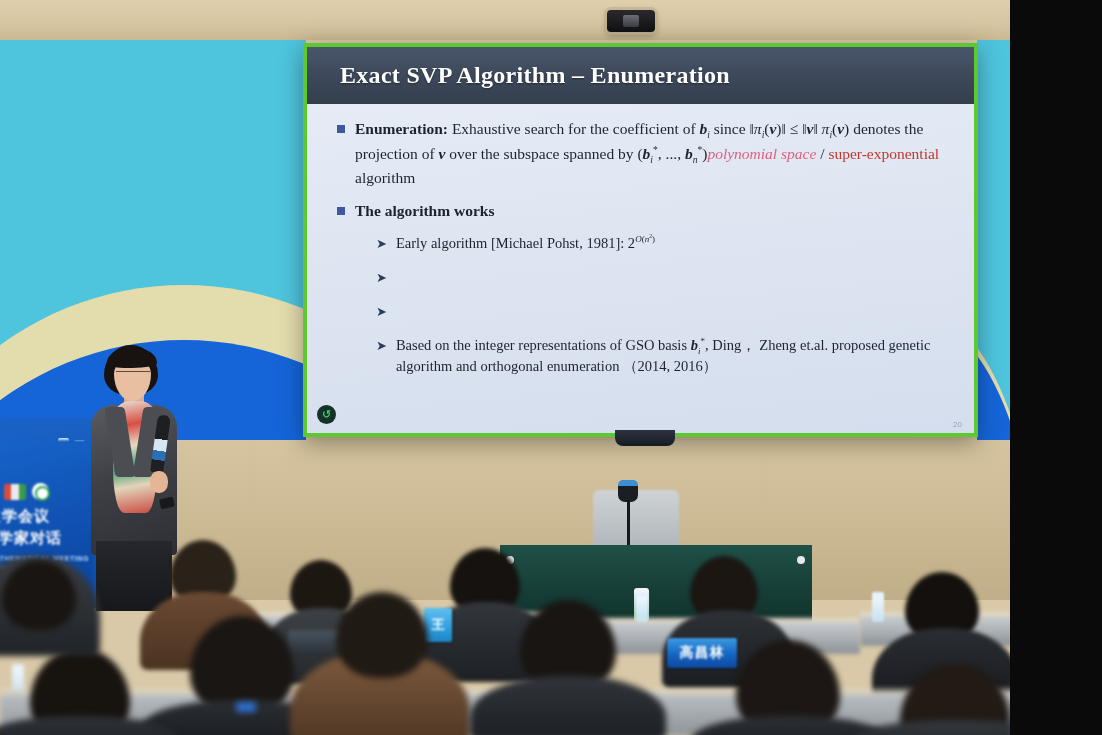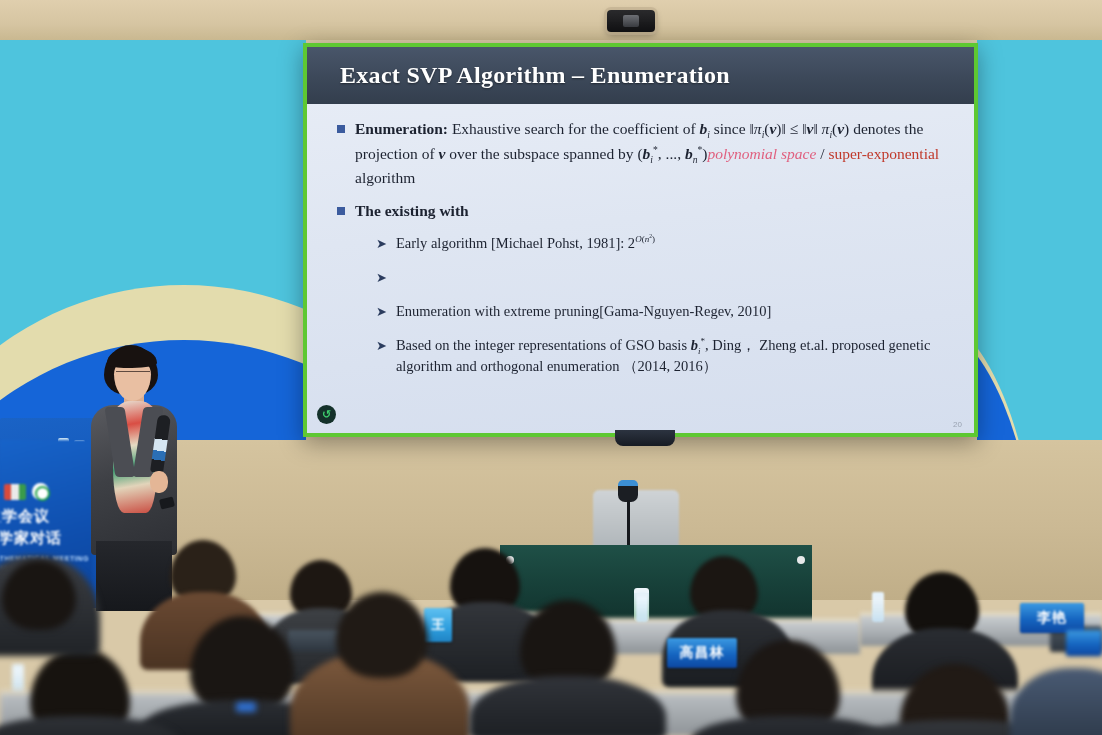--- a/index.html
+++ b/index.html
@@ -5,21 +5,21 @@
   * { box-sizing: border-box; margin: 0; padding: 0; }
   html, body {
     width: 1102px; height: 735px;
     overflow: hidden;
     font-family: "Liberation Serif", serif;
     background: #0a0a0a;
   }
 
   #scene {
     position: relative;
-    width: 1102px; height: 735px;
+    width: 1010px; height: 735px;
     overflow: hidden;
     background: #d9c9a8;
   }
 
   
   .wall-top {
     position: absolute; left: 0; top: 0; width: 1102px; height: 40px;
     background: linear-gradient(180deg,#e0cfae 0%, #d6c5a2 60%, #c9b890 100%);
   }
   .wall-main {
@@ -356,35 +356,34 @@
           <div class="sq-bullet"></div>
           <div class="lvl1-text">
             <b>Enumeration:</b>
             <span>Exhaustive search for the coefficient of <b class="mathb">b</b><sub class="mathi">i</sub> since ‖<span class="mathi">π</span><sub class="mathi">i</sub>(<b class="mathb">v</b>)‖ ≤ ‖<b class="mathb">v</b>‖ <span class="mathi">π</span><sub class="mathi">i</sub>(<b class="mathb">v</b>) denotes the projection of <b class="mathb">v</b> over the subspace spanned by (<b class="mathb">b</b><sub class="mathi">i</sub><sup>*</sup>, ..., <b class="mathb">b</b><sub class="mathi">n</sub><sup>*</sup>)<span class="pink">polynomial space</span> / <span class="red">super-exponential</span> algorithm</span>
           </div>
         </div>
 
         <div class="lvl1" style="margin-top:8px;">
           <div class="sq-bullet"></div>
           <div class="lvl1-text">
-            <b>The existing with</b>
+            <b>The algorithm works</b>
           </div>
         </div>
 
         <div class="sub-list">
           <div class="lvl2">
             <span class="arrow-bullet">➤</span>
             <div class="lvl2-text">Early algorithm [Michael Pohst, 1981]: 2<sup><span class="mathi">O</span>(<span class="mathi">n</span><sup>2</sup>)</sup></div>
           </div>
           <div class="lvl2">
             <span class="arrow-bullet">➤</span>
           </div>
           <div class="lvl2">
             <span class="arrow-bullet">➤</span>
-            <div class="lvl2-text">Enumeration with extreme pruning[Gama-Nguyen-Regev, 2010]</div>
           </div>
           <div class="lvl2">
             <span class="arrow-bullet">➤</span>
             <div class="lvl2-text">Based on the integer representations of GSO basis <b class="mathb">b</b><sub class="mathi">i</sub><sup>*</sup>, Ding， Zheng et.al. proposed genetic algorithm and orthogonal enumeration （2014, 2016）</div>
           </div>
         </div>
 
       </div>
 
       <div class="slide-logo">

